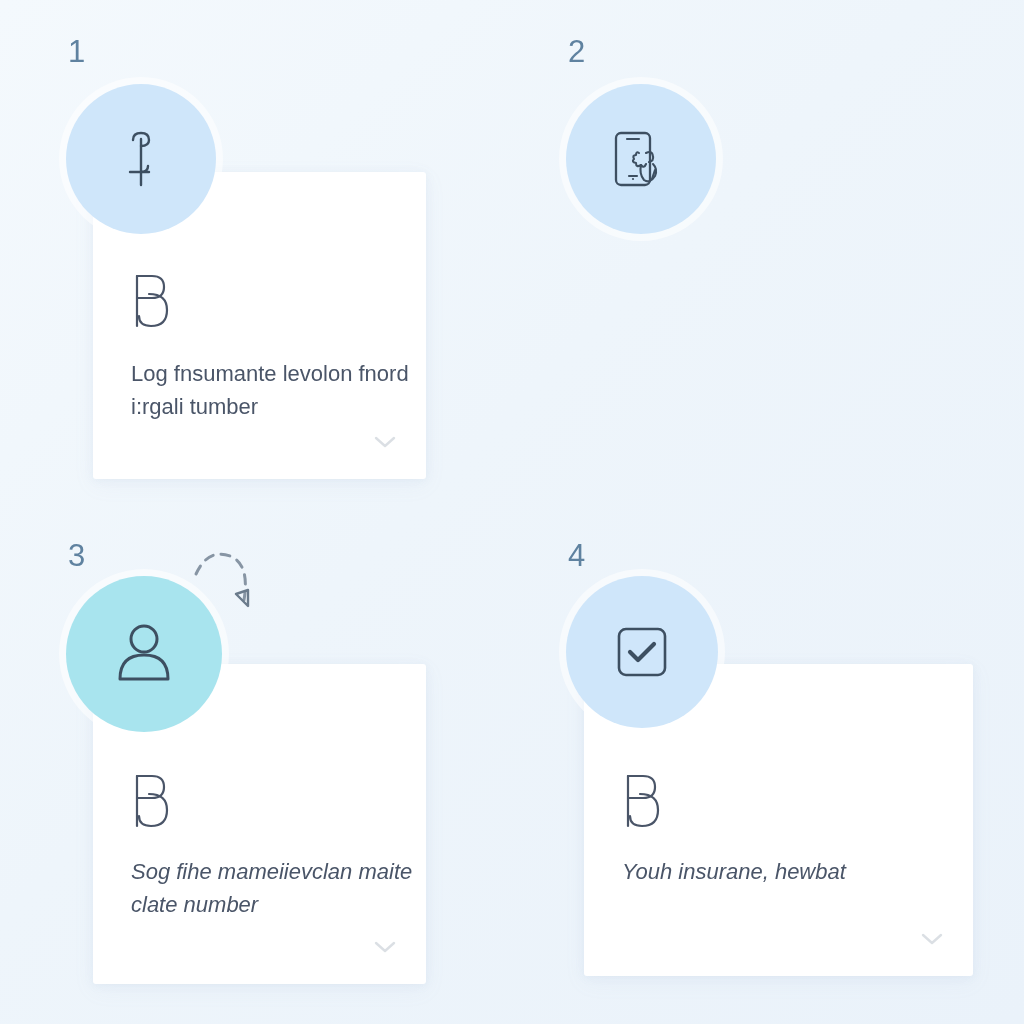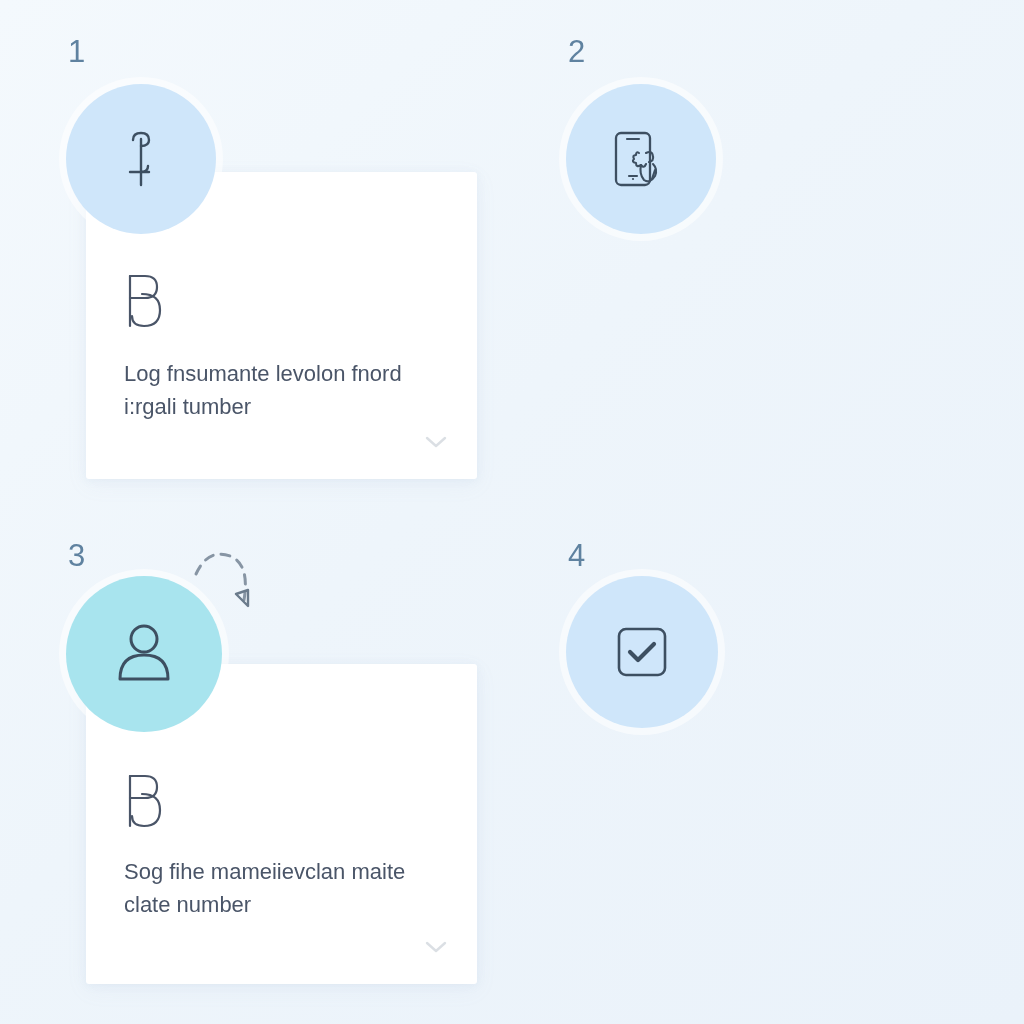--- a/index.html
+++ b/index.html
@@ -39,23 +39,23 @@
     font-size: 31px;
     font-weight: 400;
     color: #5f82a0;
     letter-spacing: 0.5px;
     line-height: 1;
   }
 
   
   .card {
     position: absolute;
-    left: 58px;
+    left: 65px;
     top: 164px;
-    width: 391px;
+    width: 333px;
     height: 307px;
     background: #ffffff;
     border-radius: 3px;
     box-shadow: 0 1px 10px rgba(140, 170, 200, 0.10),
                 0 6px 22px rgba(150, 175, 205, 0.07);
   }
   .step-2 .card,
   .step-4 .card { left: 56px; width: 389px; }
   .step-3 .card { top: 152px; height: 320px; }
   .step-4 .card { top: 152px; height: 312px; }
@@ -102,21 +102,21 @@
     position: absolute;
     left: 38px;
     top: 186px;
     width: 310px;
     font-size: 22px;
     line-height: 1.48;
     color: #4a5568;
     font-weight: 400;
   }
   .step-3 .card-text,
-  .step-4 .card-text { top: 192px; }
+  .step-4 .card-text { top: 192px; font-style: italic; }
 
   .card-chevron {
     position: absolute;
     right: 30px;
     bottom: 26px;
     opacity: 0.30;
   }
 
   
   .arrow-anno {
@@ -211,20 +211,37 @@
           <circle cx="32" cy="18" r="13" stroke="#3d4f61" stroke-width="3" fill="none"></circle>
           <path d="M8 58 Q8 34 32 34 Q56 34 56 58 Z" stroke="#3d4f61" stroke-width="3" fill="none" stroke-linejoin="round"></path>
         </svg>
       </span>
     </div>
   </div>
 
   <div class="step step-4">
     <div class="step-number">4</div>
 
+    <div class="card">
+      <div class="card-logo">
+        <svg width="42" height="58" viewBox="0 0 42 58">
+          <path d="M6 4 L6 54" stroke="#4a5568" stroke-width="2.2" fill="none" stroke-linecap="round"></path>
+          <path d="M6 4 L21 4 Q33 4 33 15 Q33 26 21 26 L6 26" stroke="#4a5568" stroke-width="2.2" fill="none" stroke-linecap="round" stroke-linejoin="round"></path>
+          <path d="M18 22 Q36 22 36 38 Q36 54 20 54 Q8 54 8 44" stroke="#4a5568" stroke-width="2.2" fill="none" stroke-linecap="round"></path>
+        </svg>
+      </div>
+
+      <div class="card-text">Youh insurane, hewbat</div>
+
+      <div class="card-chevron">
+        <svg width="22" height="13" viewBox="0 0 22 13">
+          <path d="M2 2 L11 10 L20 2" stroke="#8a99a8" stroke-width="2.4" fill="none" stroke-linecap="round" stroke-linejoin="round"></path>
+        </svg>
+      </div>
+    </div>
 
     <div class="circle">
       <span>
         <svg width="58" height="58" viewBox="0 0 58 58">
           <rect x="6" y="6" width="46" height="46" rx="7" ry="7" stroke="#3d4f61" stroke-width="2.6" fill="none"></rect>
           <path d="M17 29 L25 37 L41 21" stroke="#3d4f61" stroke-width="4.2" fill="none" stroke-linecap="round" stroke-linejoin="round"></path>
         </svg>
       </span>
     </div>
   </div>

